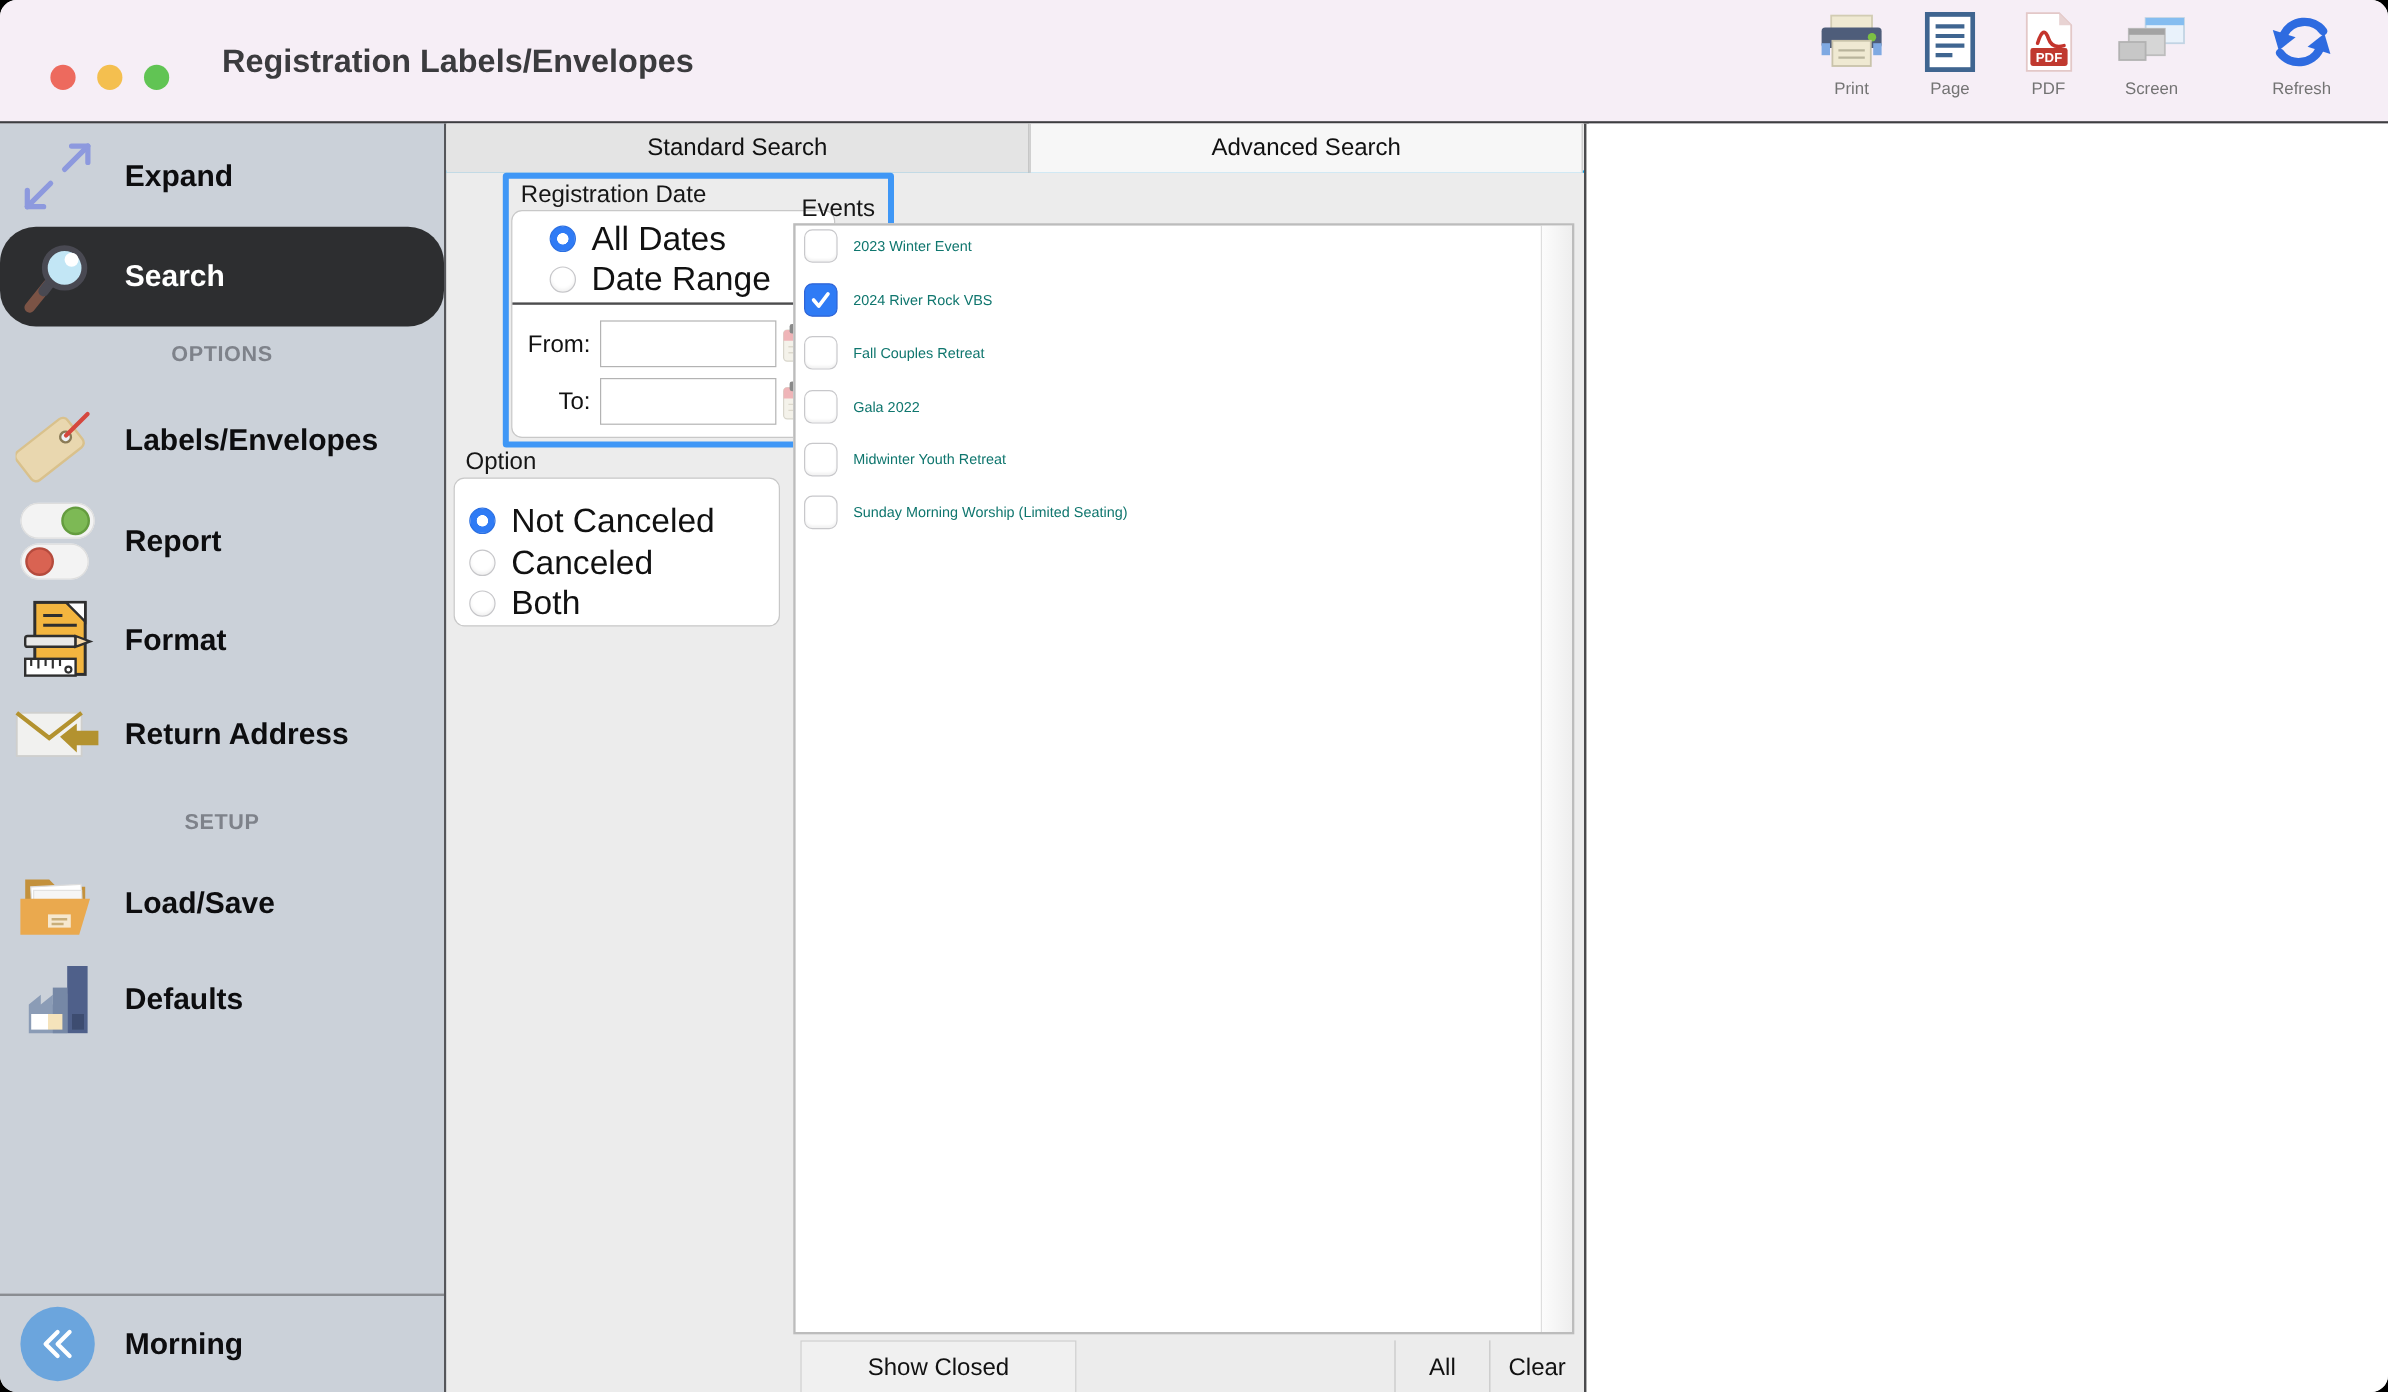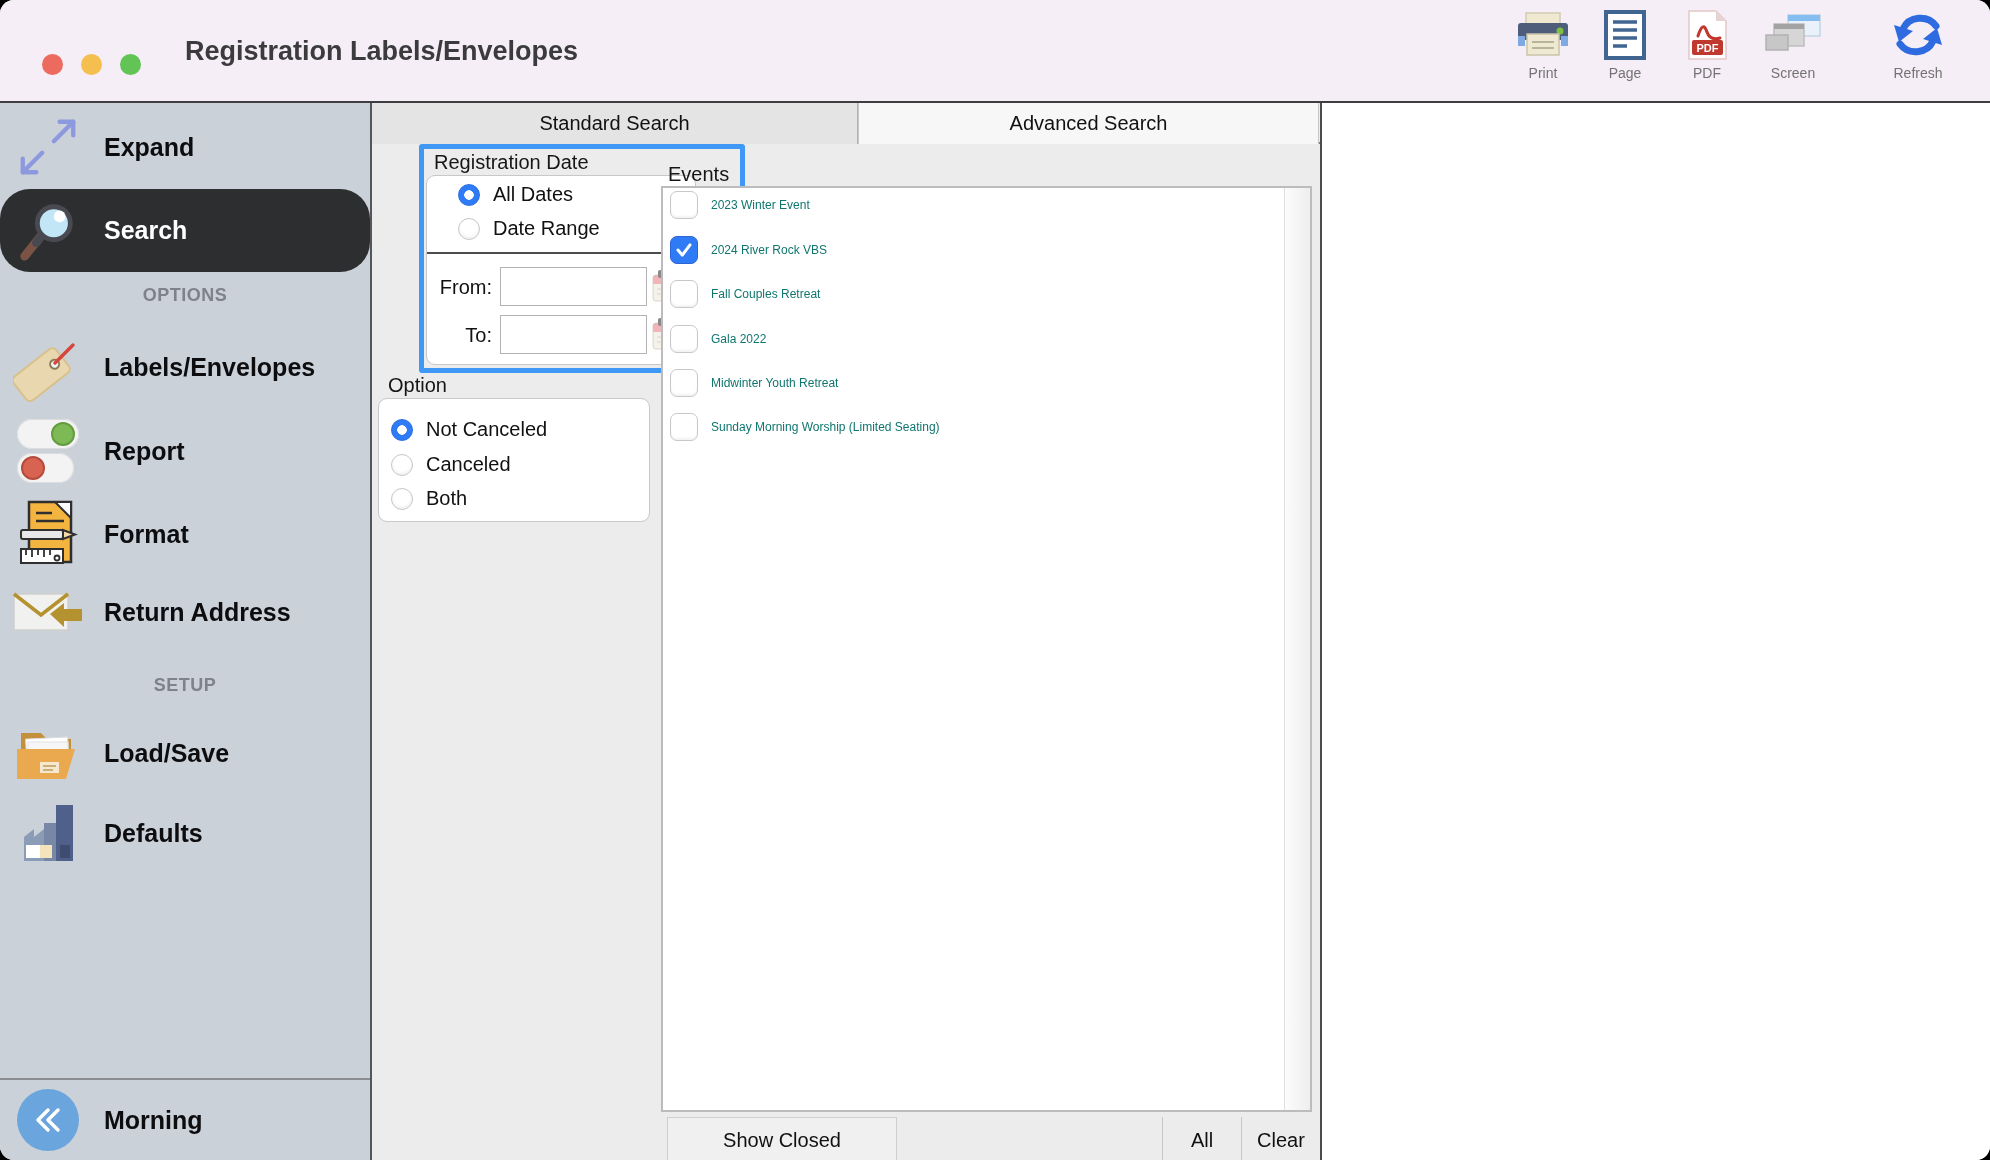--- a/index.html
+++ b/index.html
@@ -53,21 +53,21 @@
            border-radius:3px;margin-left:44px;}
   .grouptitle{font-size:20px;color:#161616;}
   .regdate .grouptitle{position:absolute;left:10px;top:2px;}
   .whitebox{position:absolute;background:#fff;border:1px solid #c8c8c8;border-radius:9px;}
   .regdate .whitebox{left:2px;top:26px;width:270px;height:190px;}
   .radiorow{position:absolute;display:flex;align-items:center;}
   .radio{width:22px;height:22px;border-radius:50%;background:#fff;border:1px solid #c6c6c9;flex:none;
          box-shadow:inset 0 -2px 3px rgba(0,0,0,.06);}
   .radio.on{background:radial-gradient(circle at 50% 50%, #fff 0 4.5px, var(--accent-blue,#2f7bf5) 5px);
             border:1px solid #2a6fe2;box-shadow:none;}
-  .radiolabel{margin-left:13px;font-size:20px;color:#111;}
+  .radiolabel{margin-left:13px;font-size:28px;color:#111;}
   .boxdivider{position:absolute;left:0;right:0;border-top:2px solid #4c4c4e;}
   .datelabel{position:absolute;font-size:20px;color:#111;text-align:right;width:60px;}
   .datefield{position:absolute;width:147px;height:39px;border:1px solid #b3b3b3;background:#fff;
              font-size:18px;font-family:"Liberation Sans",sans-serif;padding:0 6px;}
   .calbtn{position:absolute;width:36px;height:34px;border:none;background:transparent;padding:0;cursor:pointer;}
 
   
   .optiontitle{position:absolute;left:16px;top:271px;}
   .optionbox{left:6px;top:295px;width:272px;height:124px;}
 

